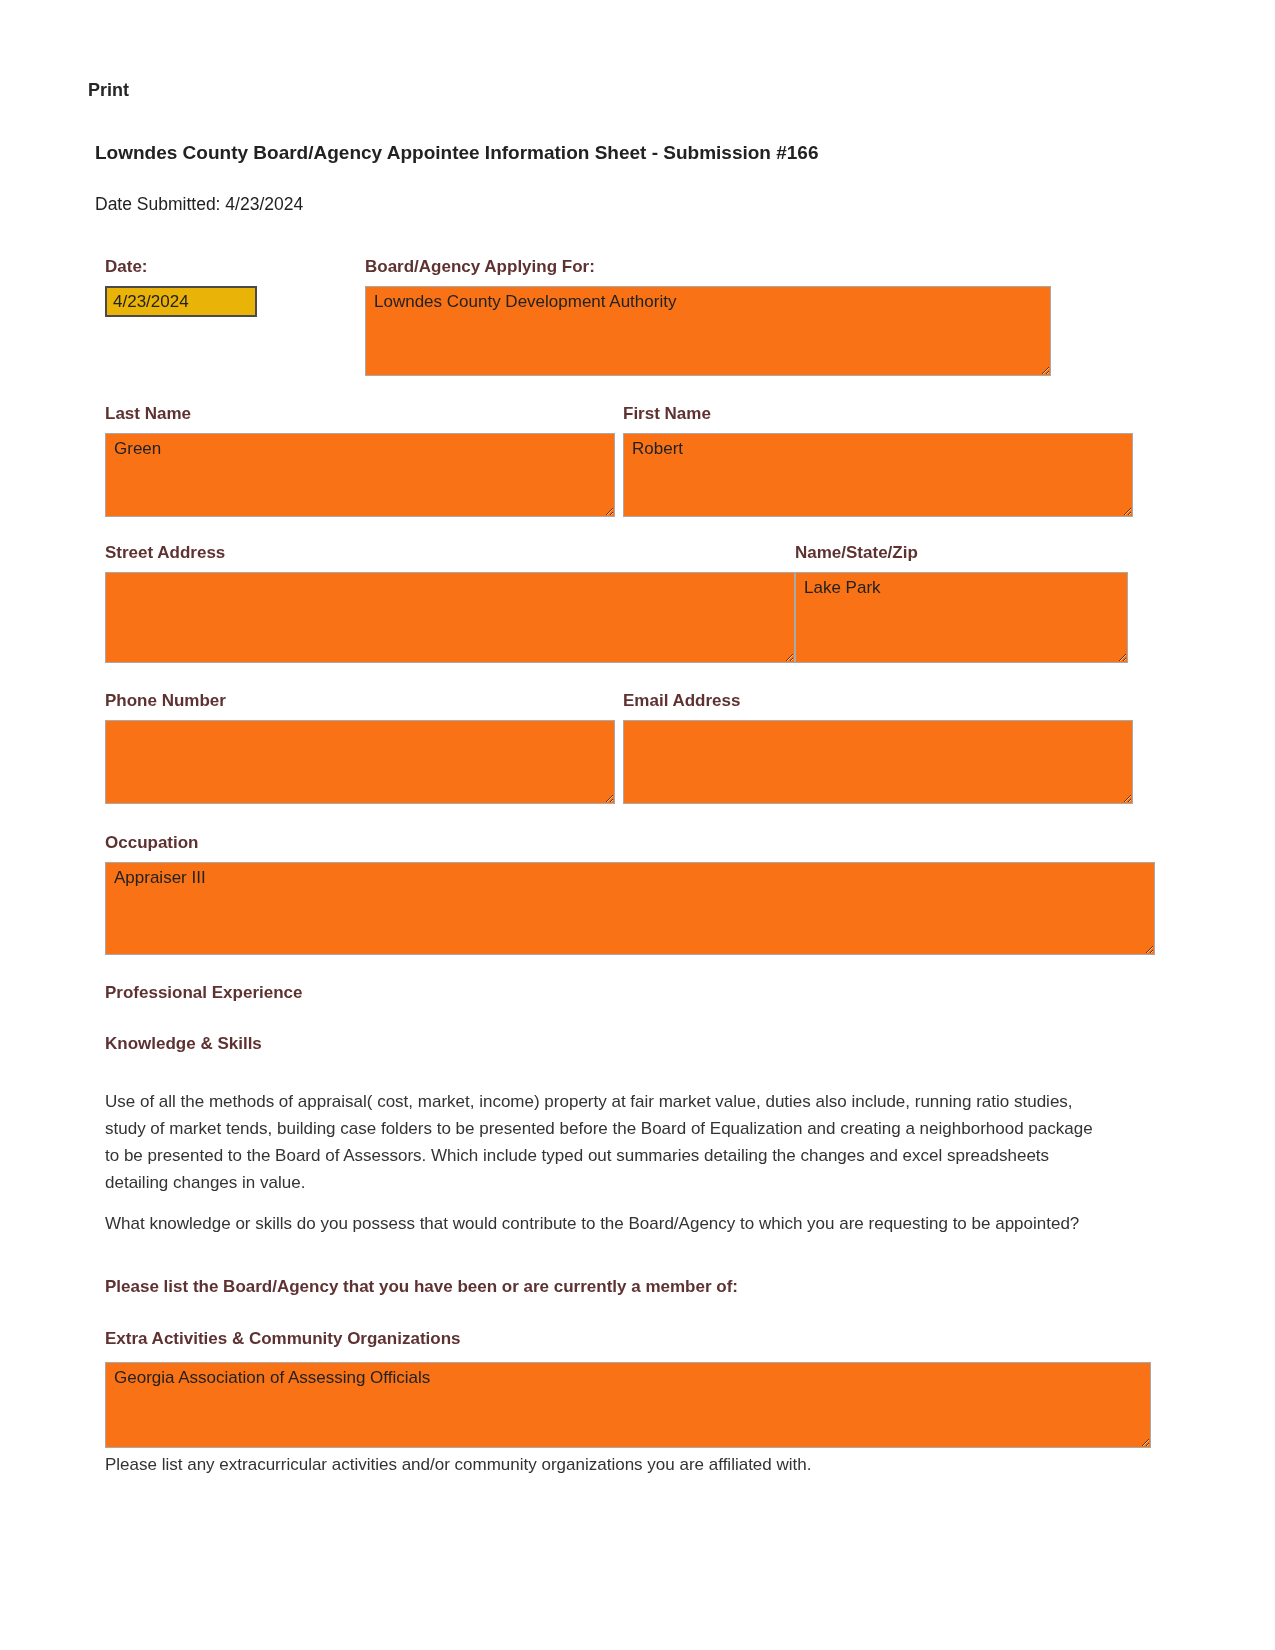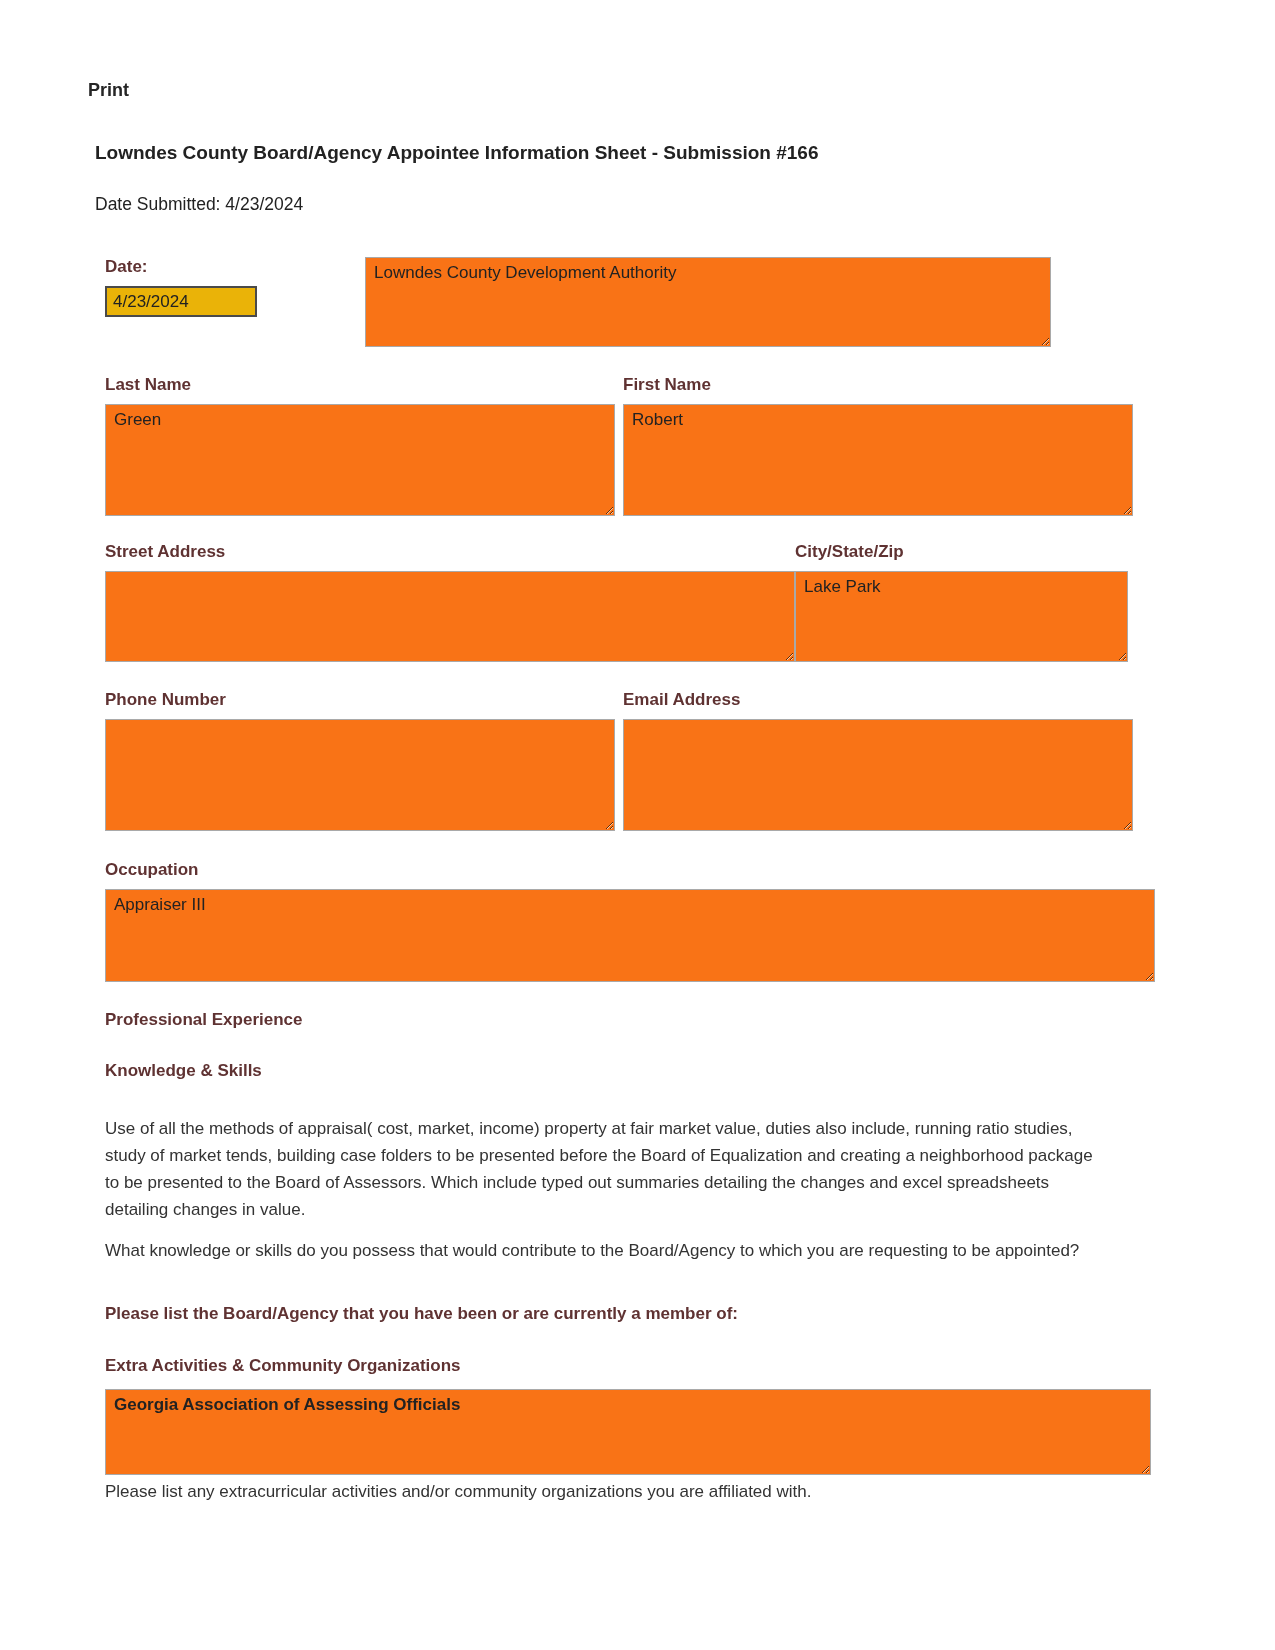--- a/index.html
+++ b/index.html
@@ -60,25 +60,25 @@
     width: 152px;
     height: 31px;
     border: 2px solid #4a4a4a;
     font-family: "Liberation Sans", sans-serif;
     font-size: 17px;
     color: #222222;
     padding: 2px 6px;
     background: #eab308;
   }
   .ta-board { width: 686px; height: 90px; }
-  .ta-half { width: 510px; height: 112px; }
+  .ta-half { width: 510px; height: 84px; }
   .ta-street { width: 690px; height: 91px; }
   .ta-city { width: 333px; height: 91px; }
   .ta-full { width: 1050px; height: 93px; }
-  .ta-extra { width: 1046px; height: 86px; font-weight: bold; }
+  .ta-extra { width: 1046px; height: 86px; }
   .gap-8 { width: 8px; flex: 0 0 8px; }
   .section-heading {
     color: #5f3232;
     font-weight: bold;
     font-size: 17px;
     margin: 0;
   }
   .body-text {
     color: #333333;
     font-size: 17px;
@@ -113,20 +113,21 @@
   <div class="date-submitted">Date Submitted: 4/23/2024</div>
 
   <div class="form-area">
 
     <div class="row">
       <div class="col" style="width:260px;">
         <div class="field-label">Date:</div>
         <input class="date-input" type="text" value="4/23/2024" style="">
       </div>
       <div class="col">
+        <div class="field-label">Board/Agency Applying For:</div>
         <textarea class="ta-board" style="">Lowndes County Development Authority</textarea>
       </div>
     </div>
 
     <div class="row mt-28">
       <div class="col">
         <div class="field-label">Last Name</div>
         <textarea class="ta-half" style="">Green</textarea>
       </div>
       <div class="gap-8"></div>
@@ -135,21 +136,21 @@
         <textarea class="ta-half" style="">Robert</textarea>
       </div>
     </div>
 
     <div class="row mt-26">
       <div class="col">
         <div class="field-label">Street Address</div>
         <textarea class="ta-street" style=""></textarea>
       </div>
       <div class="col">
-        <div class="field-label">City/State/Zip</div>
+        <div class="field-label">Name/State/Zip</div>
         <textarea class="ta-city" style="">Lake Park</textarea>
       </div>
     </div>
 
     <div class="row mt-28">
       <div class="col">
         <div class="field-label">Phone Number</div>
         <textarea class="ta-half" style=""></textarea>
       </div>
       <div class="gap-8"></div>

